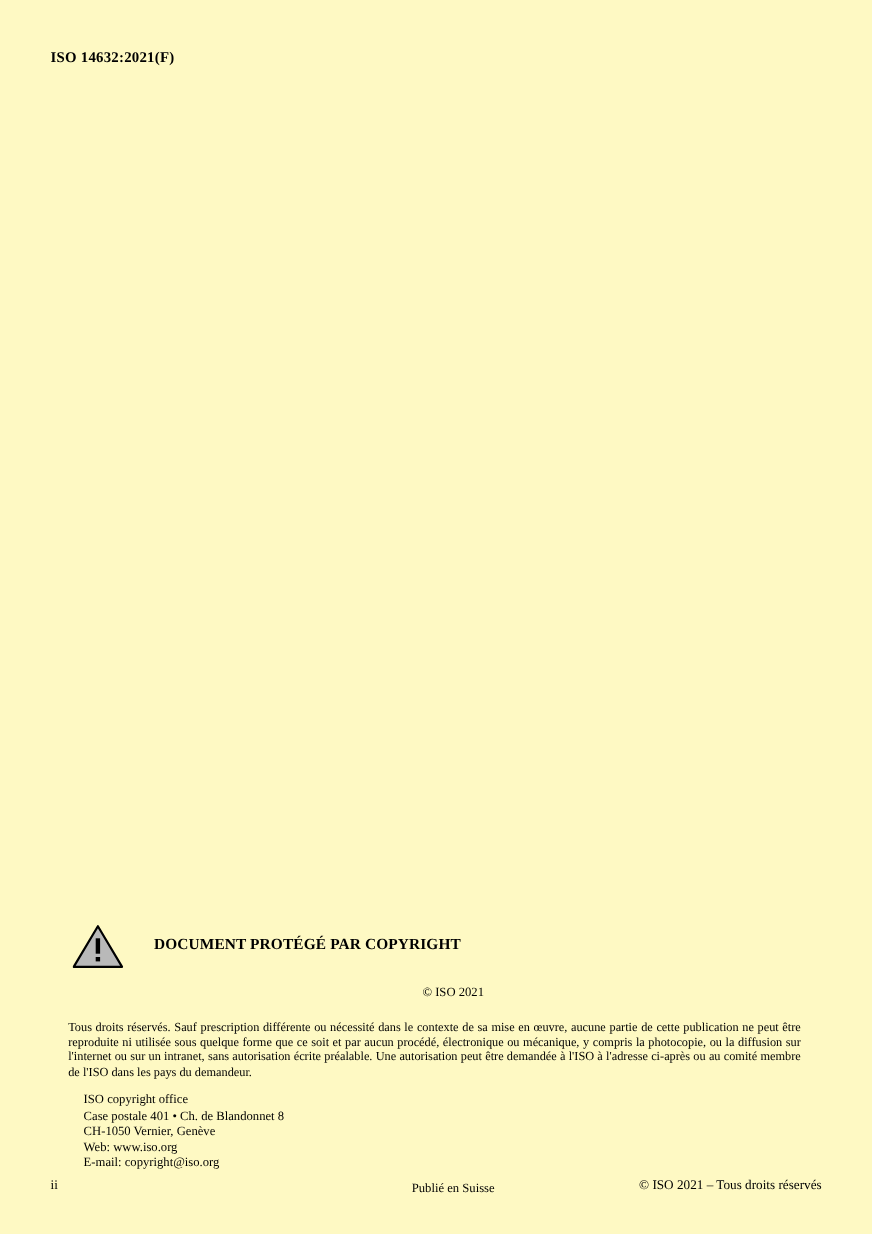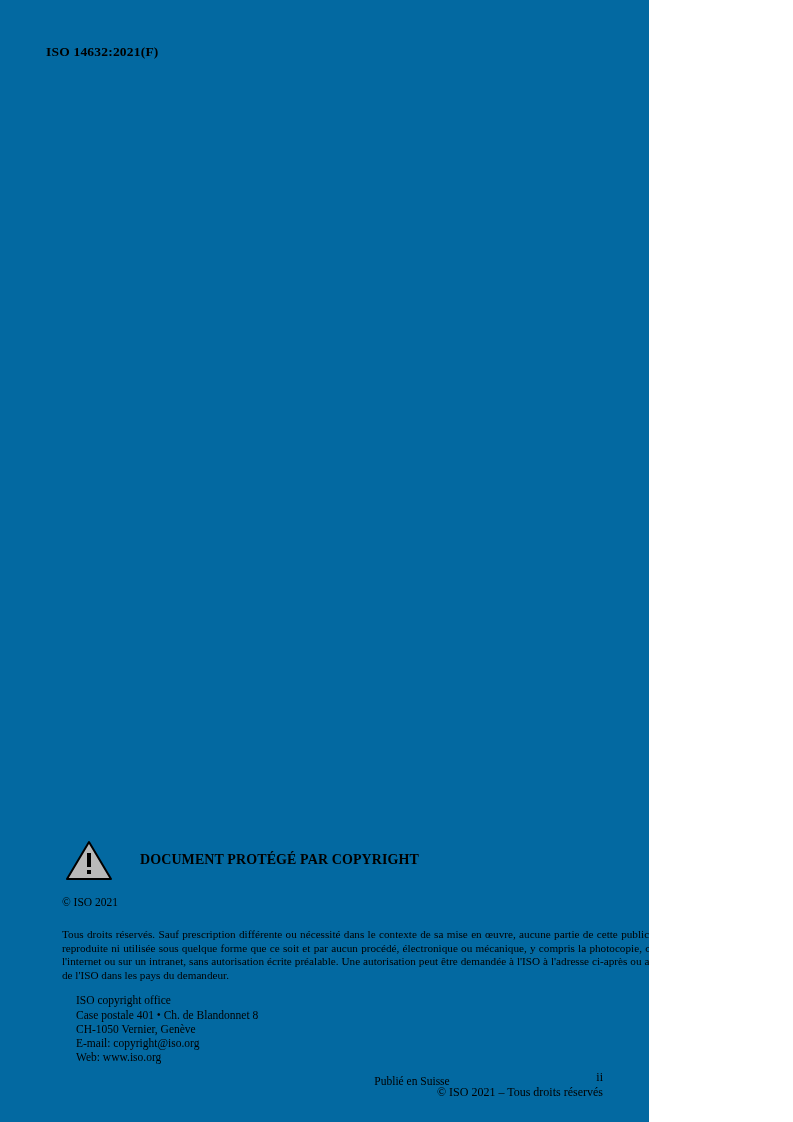--- a/index.html
+++ b/index.html
@@ -2,23 +2,23 @@
 <html><head>
 <meta charset="utf-8">
 <style>
   html, body {
     margin: 0;
     padding: 0;
     background: #ffffff;
   }
   .page {
     position: relative;
-    width: 649px;
+    width: 793px;
     height: 1122px;
-    background: #0369a1;
+    background: #fef9c3;
     font-family: "Liberation Serif", serif;
     color: #000000;
     overflow: hidden;
   }
   .doc-header {
     position: absolute;
     left: 46px;
     top: 44px;
     font-family: "Liberation Serif", serif;
     font-weight: bold;
@@ -46,20 +46,21 @@
     font-family: "Liberation Serif", serif;
     font-weight: bold;
     font-size: 14px;
     margin-left: 28px;
     letter-spacing: 0.1px;
   }
   .copyright-line {
     font-family: "Liberation Serif", serif;
     font-size: 11.5px;
     margin-top: 14px;
+    text-align: center;
   }
   .copyright-para {
     font-family: Liberation Serif, serif;
     font-size: 11.2px;
     line-height: 13.6px;
     text-align: justify;
     width: 666px;
     margin-top: 20px;
   }
   .address-block {
@@ -78,21 +79,20 @@
   .footer {
     position: absolute;
     left: 46px;
     right: 46px;
     top: 1070px;
     display: flex;
     justify-content: space-between;
     align-items: flex-end;
     font-family: "Liberation Serif", serif;
     font-size: 12px;
-    flex-direction: column;
   }
   .footer-left { }
   .footer-right { }
 </style>
 </head>
 <body>
 
 <div class="page">
 
   <div class="doc-header">ISO 14632:2021(F)</div>
@@ -109,22 +109,22 @@
     </div>
 
     <div class="copyright-line">©  ISO 2021</div>
 
     <div class="copyright-para">Tous droits réservés. Sauf prescription différente ou nécessité dans le contexte de sa mise en œuvre, aucune partie de cette publication ne peut être reproduite ni utilisée sous quelque forme que ce soit et par aucun procédé, électronique ou mécanique, y compris la photocopie, ou la diffusion sur l'internet ou sur un intranet, sans autorisation écrite préalable. Une autorisation peut être demandée à l'ISO à l'adresse ci-après ou au comité membre de l'ISO dans les pays du demandeur.</div>
 
     <div class="address-block">
       <div>ISO copyright office</div>
       <div>Case postale 401 • Ch. de Blandonnet 8</div>
       <div>CH-1050 Vernier, Genève</div>
+      <div>Web: www.iso.org</div>
       <div>E-mail: copyright@iso.org</div>
-      <div>Web: www.iso.org</div>
     </div>
 
     <div class="published">Publié en Suisse</div>
 
   </div>
 
   <div class="footer">
     <div class="footer-left">ii</div>
     <div class="footer-right">© ISO 2021 – Tous droits réservés</div>
   </div>

